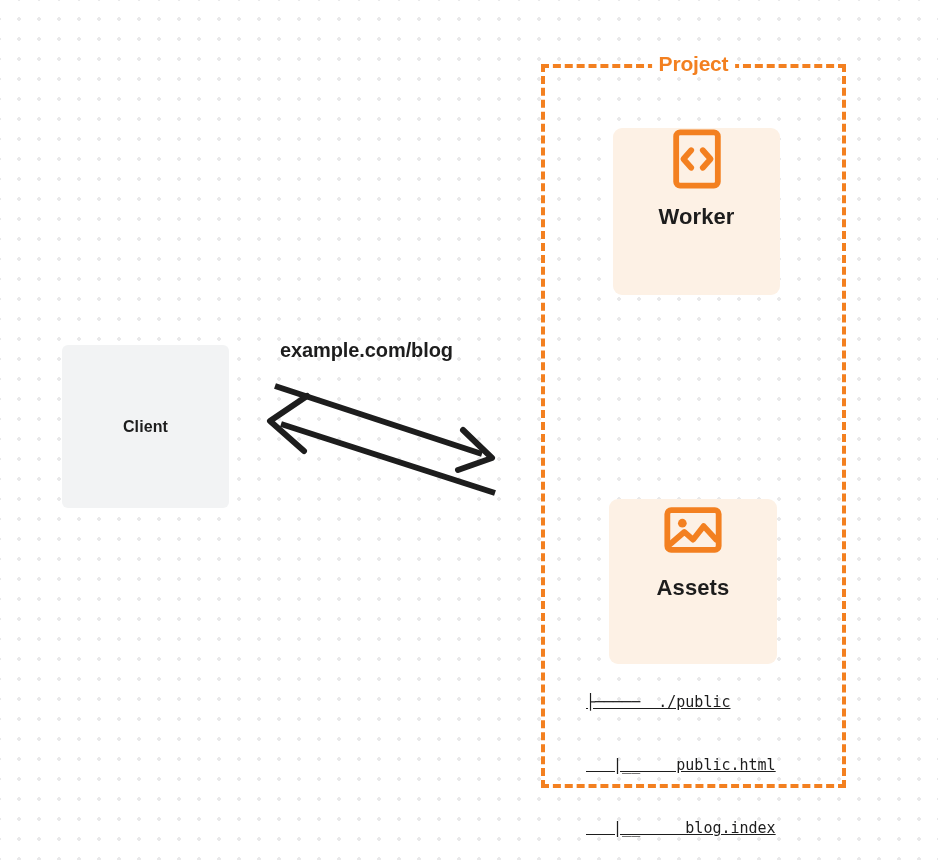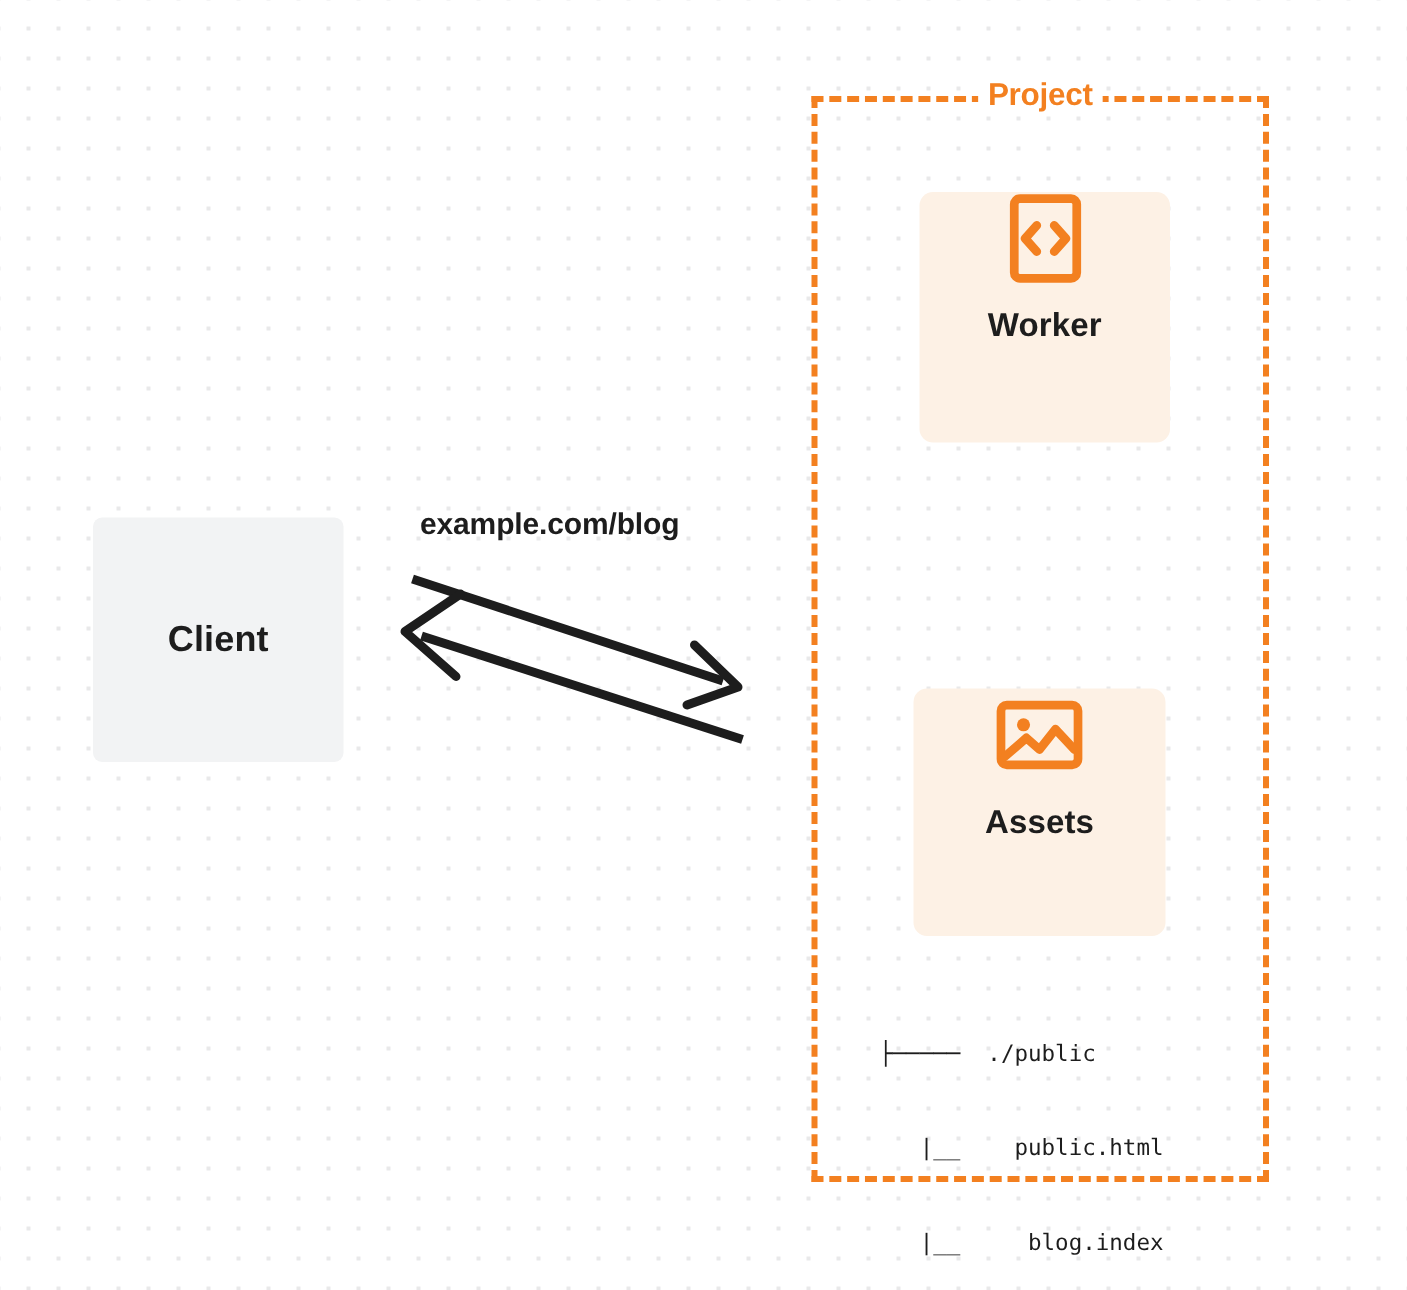--- a/index.html
+++ b/index.html
@@ -33,21 +33,21 @@
     top: 345px;
     width: 167px;
     height: 163px;
     background-color: #f2f3f4;
     border-radius: 6px;
     display: flex;
     align-items: center;
     justify-content: center;
   }
   #client-node .node-label {
-    font-size: 24px;
+    font-size: 16px;
     font-weight: bold;
     color: #1d1d1d;
     letter-spacing: 0.1px;
   }
 
   
   #request-label {
     position: absolute;
     left: 280px;
     top: 339px;
@@ -104,21 +104,21 @@
     align-items: center;
   }
   #worker-card {
     left: 613px;
     top: 128px;
     width: 167px;
     height: 167px;
   }
   #assets-card {
     left: 609px;
-    top: 459px;
+    top: 499px;
     width: 168px;
     height: 165px;
   }
   .service-card .card-icon {
     width: 62px;
     height: 62px;
     display: block;
     margin-bottom: 14px;
   }
   .service-card .card-label {
@@ -136,20 +136,21 @@
     font-family: "DejaVu Sans Mono", monospace;
     font-size: 15px;
     line-height: 21px;
     color: #1d1d1d;
     white-space: pre;
     letter-spacing: 0px;
   }
   #asset-tree .tree-row {
     display: block;
     white-space: pre;
+    text-decoration: underline;
   }
 </style>
 </head>
 <body>
 
 <div id="canvas">
 
   <div id="client-node">
     <span class="node-label">Client</span>
   </div>

